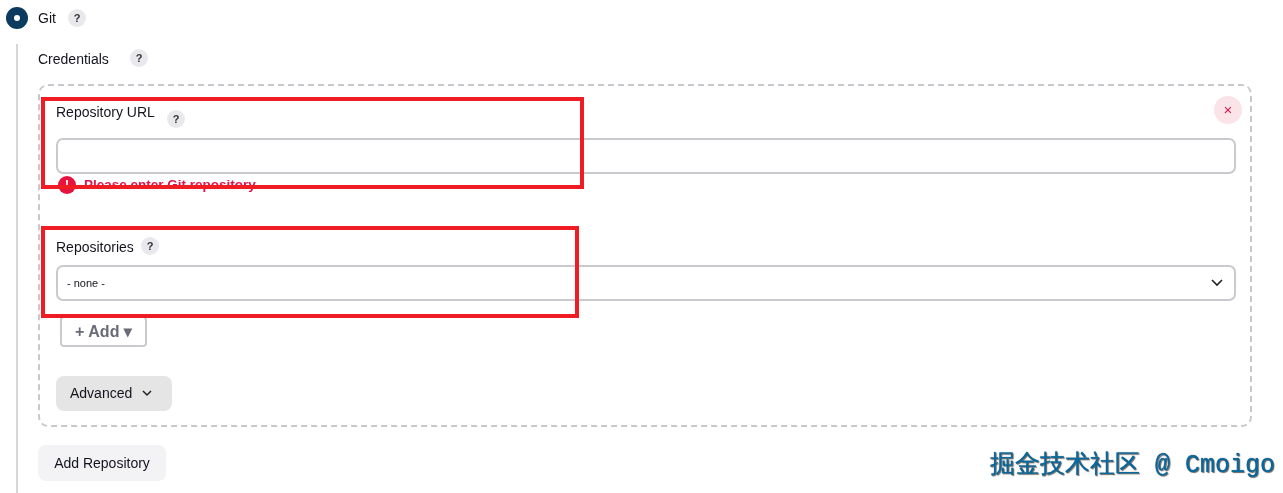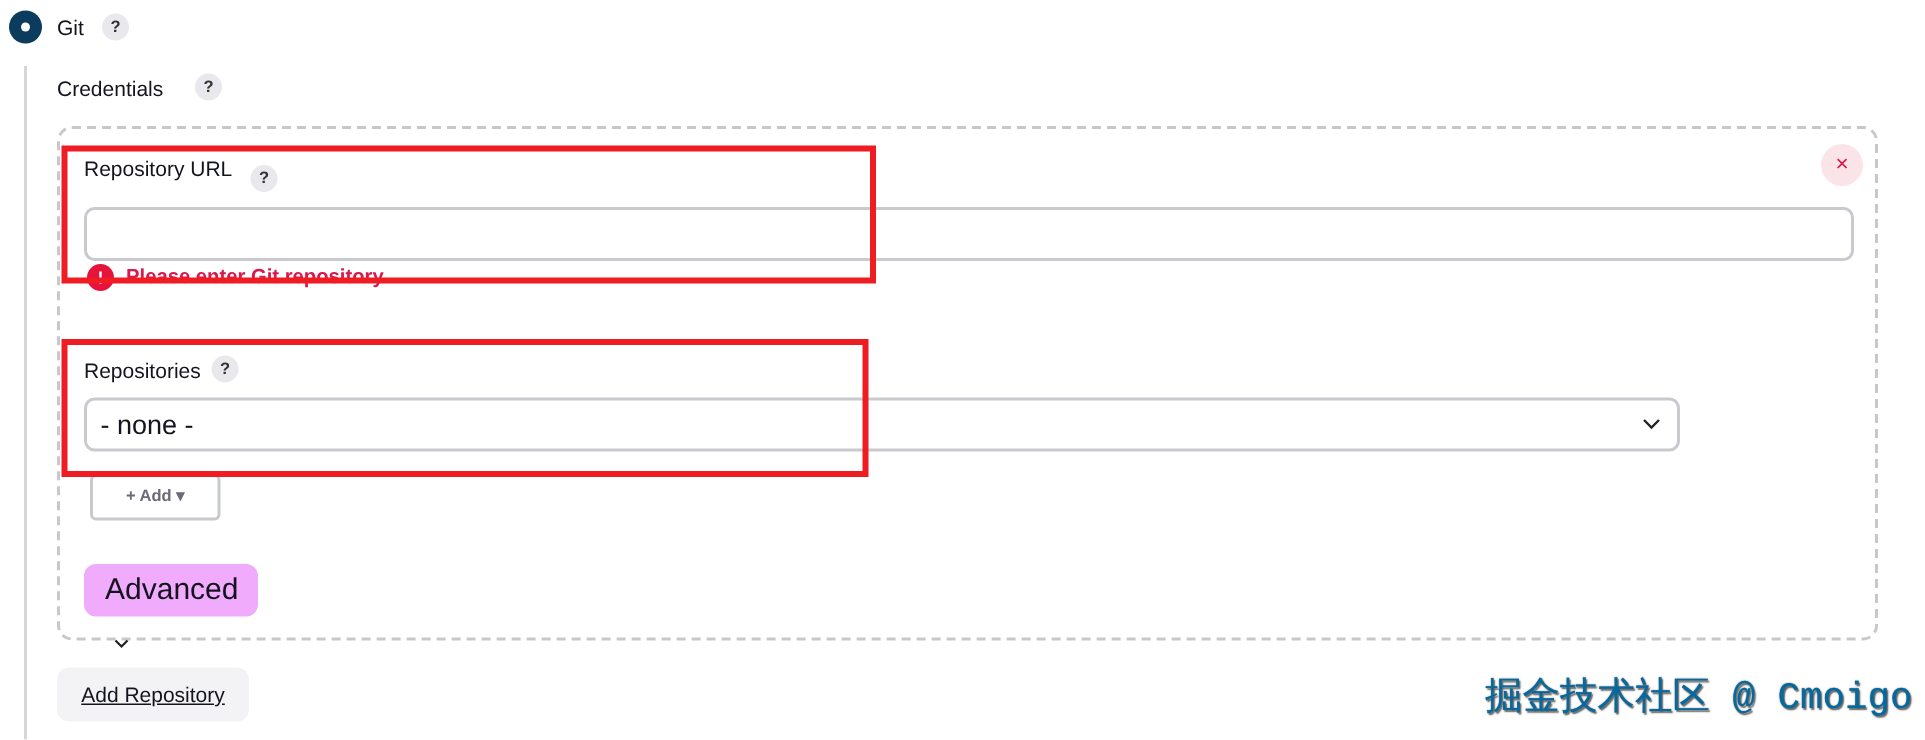--- a/index.html
+++ b/index.html
@@ -18,30 +18,30 @@
   .repo-box { position:absolute; left:38px; top:84px; width:1214px; height:343px;
               border:2px dashed #c8c8cc; border-radius:10px; box-sizing:border-box; }
   .close-btn { position:absolute; left:1214px; top:96px; width:28px; height:28px; border-radius:50%;
                background:#fbe4e8; color:#d9184b; text-align:center; line-height:28px; font-size:15px; }
   .input { position:absolute; left:56px; top:138px; width:1180px; height:36px; border:2px solid #c8cacd;
            border-radius:7px; box-sizing:border-box; background:#fff; }
   .err { position:absolute; left:58px; top:176px; color:#d9184b; font-size:13.5px; font-weight:bold; }
   .err-icon { display:inline-block; width:18px; height:18px; border-radius:50%; background:#e6133c;
               color:#fff; font-size:12px; font-weight:bold; text-align:center; line-height:18px;
               margin-right:8px; vertical-align:middle; }
-  .select { position:absolute; left:56px; top:265px; width:1064px; height:36px; border:2px solid #c8cacd;
-            border-radius:7px; box-sizing:border-box; background:#fff; font-size:18px; line-height:32px; padding-left:9px; }
+  .select { position:absolute; left:56px; top:265px; width:1180px; height:36px; border:2px solid #c8cacd;
+            border-radius:7px; box-sizing:border-box; background:#fff; font-size:11px; line-height:32px; padding-left:9px; }
   .chev { position:absolute; right:10px; top:0; font-size:14px; color:#222; }
   .add-btn { position:absolute; left:60px; top:316px; width:87px; height:31px; border:2px solid #c8cacd;
              border-radius:4px; box-sizing:border-box; text-align:center; line-height:27px;
-             font-size:11px; font-weight:bold; color:#6a6a78; background:#fff; }
+             font-size:16px; font-weight:bold; color:#6a6a78; background:#fff; }
   .adv-btn { position:absolute; left:56px; top:376px; width:116px; height:35px; border-radius:8px;
-             background:#f0abfc; font-size:20px; line-height:35px; padding-left:14px; box-sizing:border-box; }
+             background:#e5e5e5; font-size:14px; line-height:35px; padding-left:14px; box-sizing:border-box; }
   .addrepo-btn { position:absolute; left:38px; top:445px; width:128px; height:36px; border-radius:8px;
-                 background:#f3f3f6; font-size:14px; line-height:36px; text-align:center;text-decoration:underline; }
+                 background:#f3f3f6; font-size:14px; line-height:36px; text-align:center; }
   .hl { position:absolute; border:4px solid #ef1c24; box-sizing:border-box; }
   .watermark { position:absolute; left:990px; top:447px; font-size:25px; color:#0369a1;
                text-shadow: 0 0 1px #555, 1px 1px 1px #666; font-family:Liberation Mono, monospace; }
 </style>
 </head>
 <body>
 
 <div class="radio"></div>
 <span class="abs label" style="left:38px;top:10px;">Git</span>
 <span class="abs help" style="left:68px;top:9px;">?</span>

